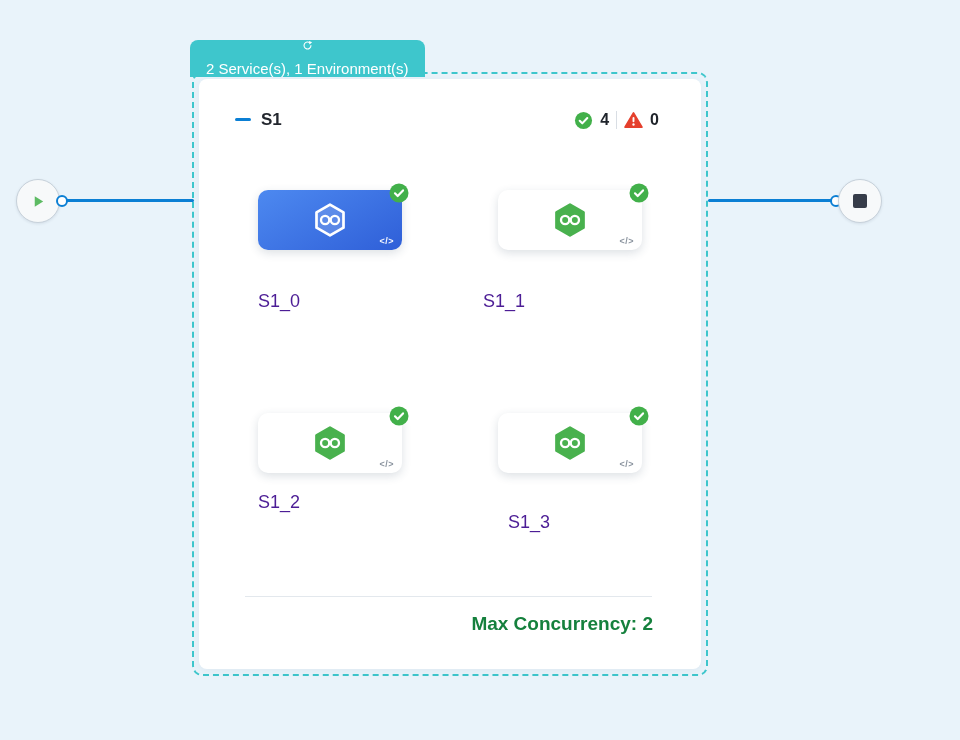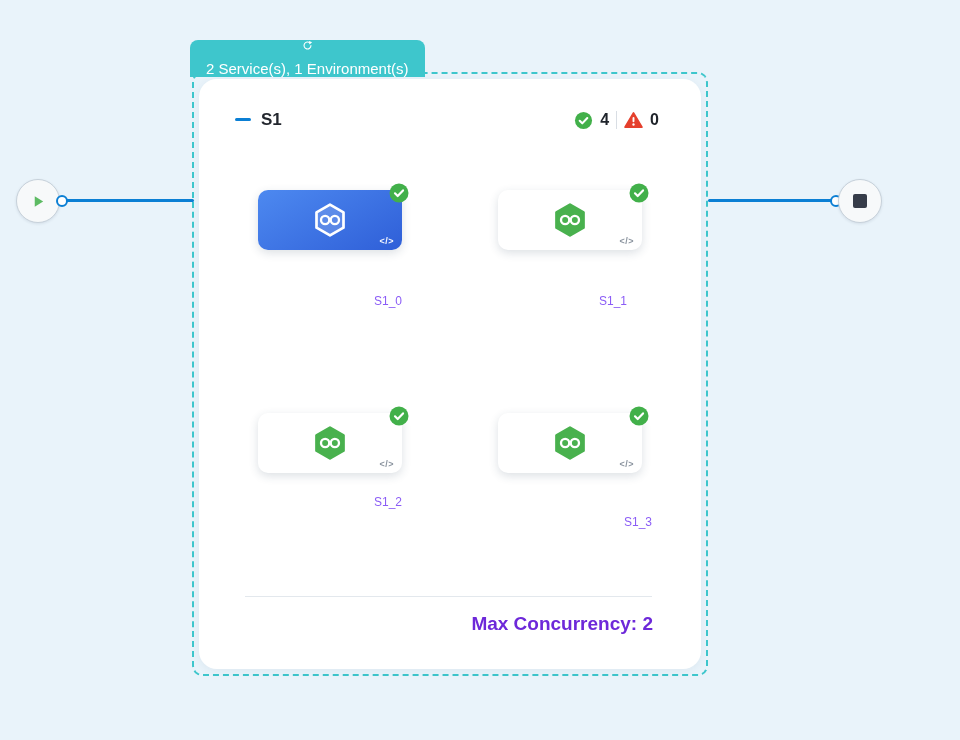--- a/index.html
+++ b/index.html
@@ -70,21 +70,21 @@
     width: 516px; height: 604px;
     border: 2px dashed #3ec6cc;
     border-radius: 10px;
     padding: 5px;
     z-index: 2;
   }
   .matrix-card {
     position: relative;
     width: 100%; height: 100%;
     background: #ffffff;
-    border-radius: 18px;
+    border-radius: 8px;
     box-shadow: 0 2px 8px rgba(30,60,100,.06);
   }
 
   
   .collapse-dash {
     position: absolute;
     left: 36px; top: 39px;
     width: 16px; height: 3px;
     border-radius: 2px;
     background: #0b7fd4;
@@ -137,39 +137,39 @@
   .tile.blue  .code-glyph { color: rgba(255,255,255,.95); }
   .tile.white .code-glyph { color: #8a939e; }
   .tile-check {
     position: absolute;
     right: -7px; top: -7px;
     width: 20px; height: 20px;
   }
   .tile-label {
     position: absolute;
     width: 144px;
-    text-align: right;
-    font-size: 12px;
-    color: #8b5cf6;
+    text-align: left;
+    font-size: 18px;
+    color: #4c1d95;
     line-height: 22px;
   }
 
   
   .card-divider {
     position: absolute;
     left: 46px; top: 517px;
     width: 407px; height: 1px;
     background: #e3e8ed;
   }
   .footer-label {
     position: absolute;
     right: 48px; top: 534px;
     font-size: 19px;
     font-weight: 700;
-    color: #6d28d9;
+    color: #15803d;
   }
 </style>
 </head>
 <body>
 
 <div class="canvas">
 
   <div class="node-circle start-node">
     <svg class="icon-svg" width="15" height="15" viewBox="0 0 16 16">
       <path d="M4 2.5 L13 8 L4 13.5 Z" fill="#5dbb63"></path>

